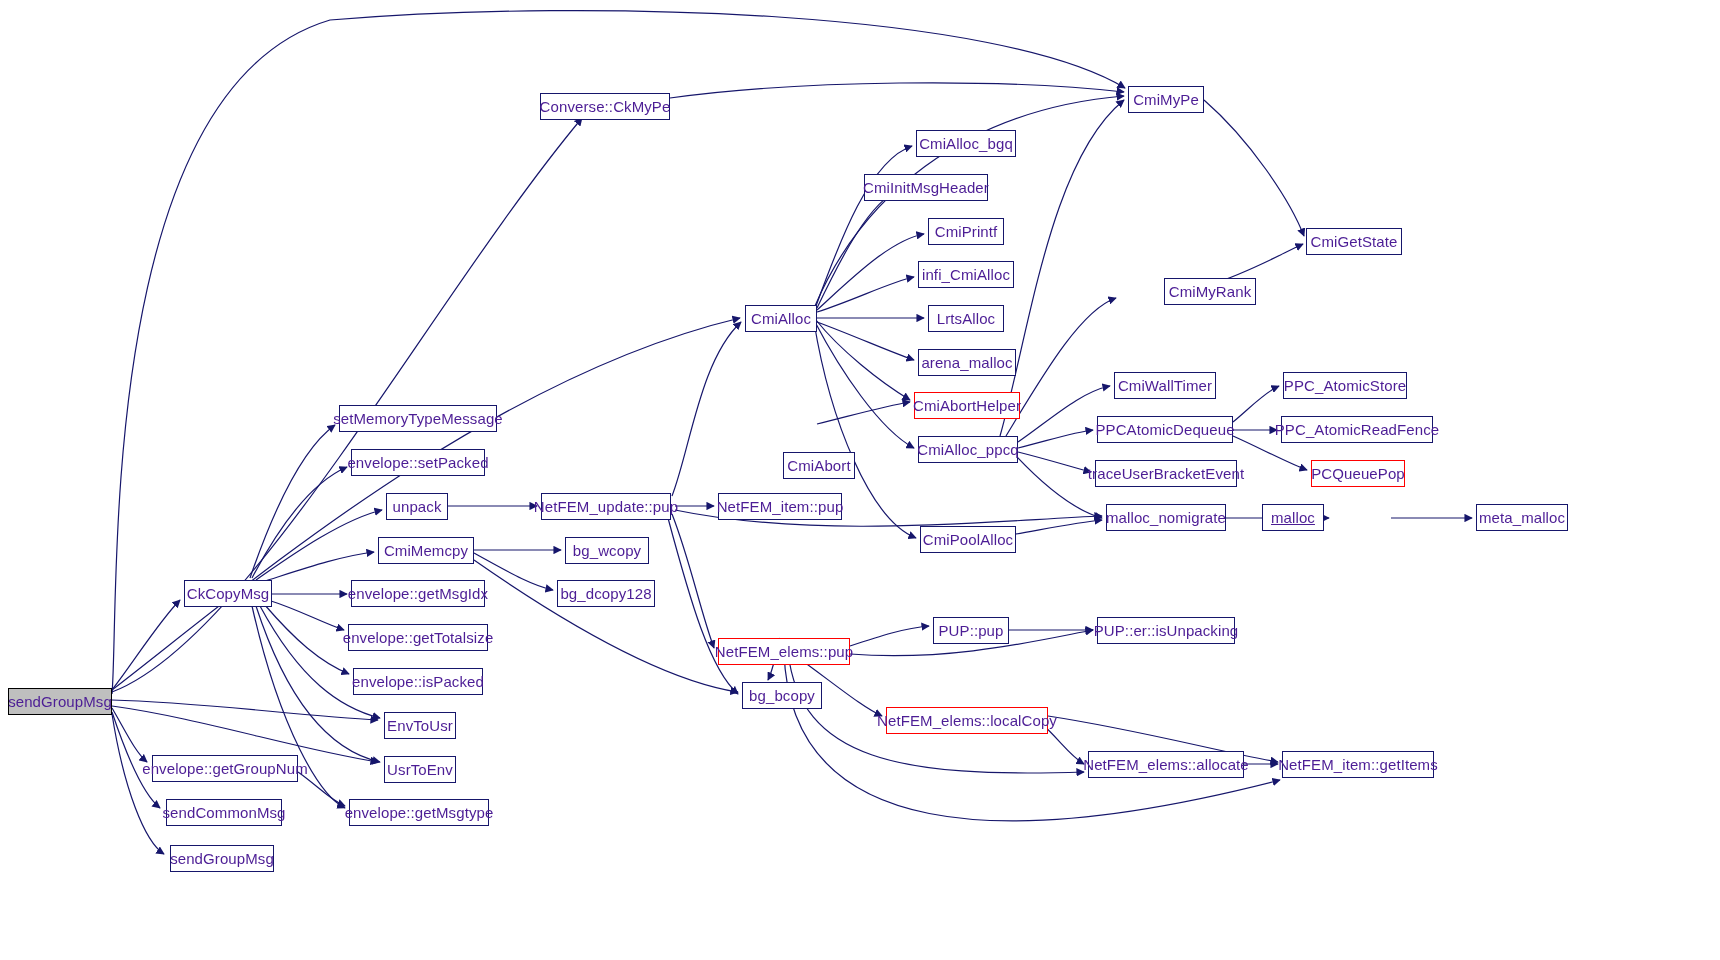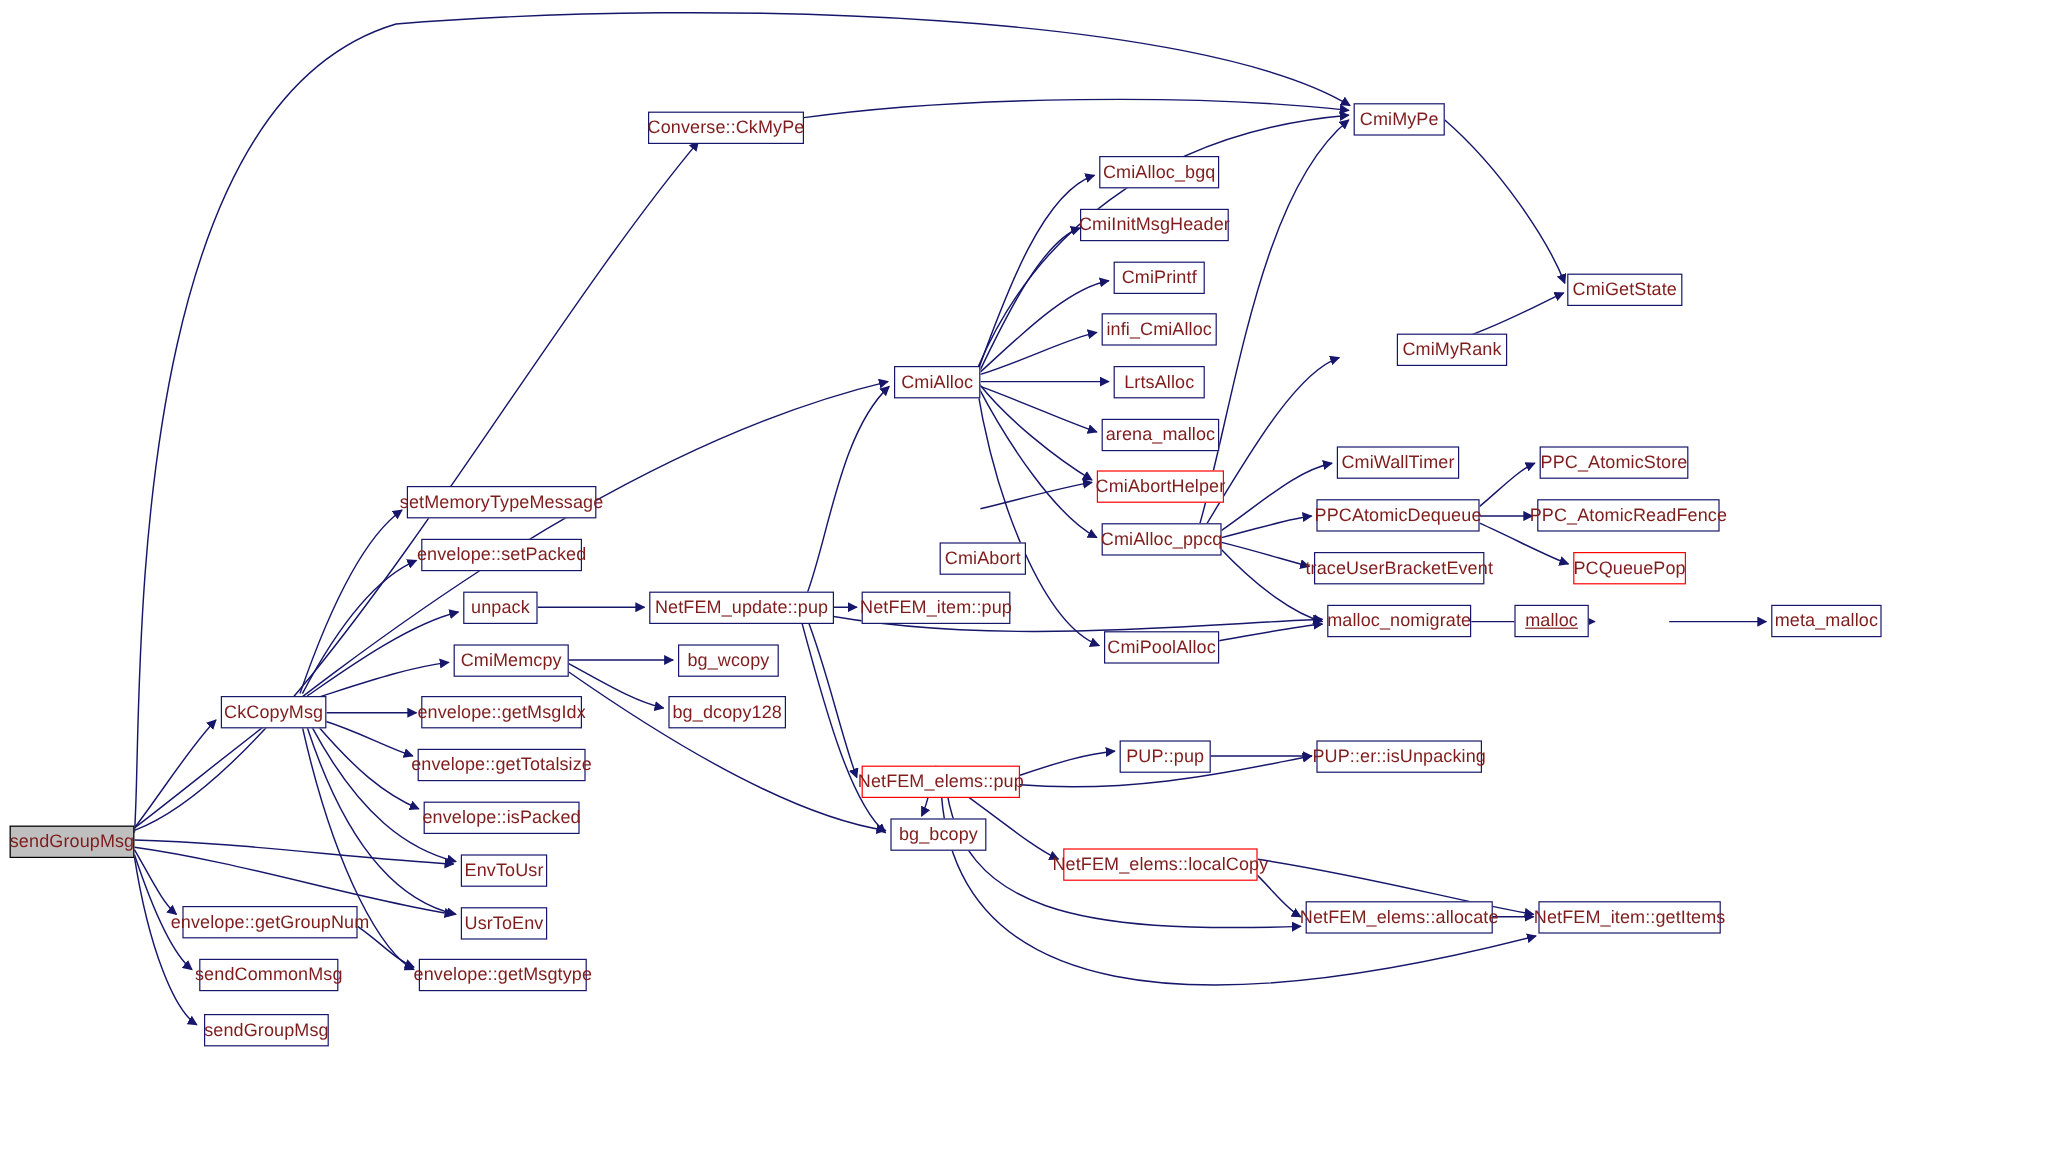--- a/index.html
+++ b/index.html
@@ -9,21 +9,21 @@
     background:#ffffff;
     font-family:"Liberation Sans", sans-serif;
     overflow:hidden;
   }
   #edges{position:absolute;left:0;top:0;width:1720px;height:960px;}
   .node{
     position:absolute;
     box-sizing:border-box;
     border:1px solid #16166b;
     background:#ffffff;
-    color:#7f1d1d;
+    color:#4c1d95;
     font-size:15px;
     line-height:1;
     display:flex;
     align-items:center;
     justify-content:center;
     white-space:nowrap;
     padding:0 8px;
     height:27px;
     letter-spacing:0.1px;
   }
@@ -118,30 +118,30 @@
       <div class="node" style="left: 351px; top: 449px; width: 134px;">envelope::setPacked</div>
       <div class="node" style="left: 386px; top: 493px; width: 62px;">unpack</div>
       <div class="node" style="left: 378px; top: 537px; width: 96px;">CmiMemcpy</div>
       <div class="node" style="left: 351px; top: 580px; width: 134px;">envelope::getMsgIdx</div>
       <div class="node" style="left: 348px; top: 624px; width: 140px;">envelope::getTotalsize</div>
       <div class="node" style="left: 353px; top: 668px; width: 130px;">envelope::isPacked</div>
       <div class="node" style="left: 384px; top: 712px; width: 72px;">EnvToUsr</div>
       <div class="node" style="left: 384px; top: 756px; width: 72px;">UsrToEnv</div>
       <div class="node" style="left: 349px; top: 799px; width: 140px;">envelope::getMsgtype</div>
       <div class="node" style="left: 540px; top: 93px; width: 130px;">Converse::CkMyPe</div>
-      <div class="node" style="left: 541px; top: 493px; width: 154px;">NetFEM_update::pup</div>
+      <div class="node" style="left: 541px; top: 493px; width: 130px;">NetFEM_update::pup</div>
       <div class="node" style="left: 718px; top: 493px; width: 124px;">NetFEM_item::pup</div>
       <div class="node" style="left: 565px; top: 537px; width: 84px;">bg_wcopy</div>
       <div class="node" style="left: 557px; top: 580px; width: 98px;">bg_dcopy128</div>
       <div class="node red" style="left: 718px; top: 638px; width: 132px;">NetFEM_elems::pup</div>
       <div class="node" style="left: 742px; top: 682px; width: 80px;">bg_bcopy</div>
       <div class="node" style="left: 745px; top: 305px; width: 72px;">CmiAlloc</div>
       <div class="node" style="left: 783px; top: 415px; width: 72px; margin-top: 37px;">CmiAbort</div>
       <div class="node" style="left: 916px; top: 130px; width: 100px;">CmiAlloc_bgq</div>
-      <div class="node" style="left: 900px; top: 174px; width: 124px;">CmiInitMsgHeader</div>
+      <div class="node" style="left: 864px; top: 174px; width: 124px;">CmiInitMsgHeader</div>
       <div class="node" style="left: 928px; top: 218px; width: 76px;">CmiPrintf</div>
       <div class="node" style="left: 918px; top: 261px; width: 96px;">infi_CmiAlloc</div>
       <div class="node" style="left: 928px; top: 305px; width: 76px;">LrtsAlloc</div>
       <div class="node" style="left: 918px; top: 349px; width: 98px;">arena_malloc</div>
       <div class="node red" style="left: 914px; top: 392px; width: 106px;">CmiAbortHelper</div>
       <div class="node" style="left: 918px; top: 436px; width: 100px;">CmiAlloc_ppcq</div>
       <div class="node" style="left: 920px; top: 526px; width: 96px;">CmiPoolAlloc</div>
       <div class="node" style="left: 1128px; top: 86px; width: 76px;">CmiMyPe</div>
       <div class="node" style="left: 1306px; top: 228px; width: 96px;">CmiGetState</div>
       <div class="node" style="left: 1120px; top: 278px; width: 92px; margin-left: 44px;">CmiMyRank</div>

